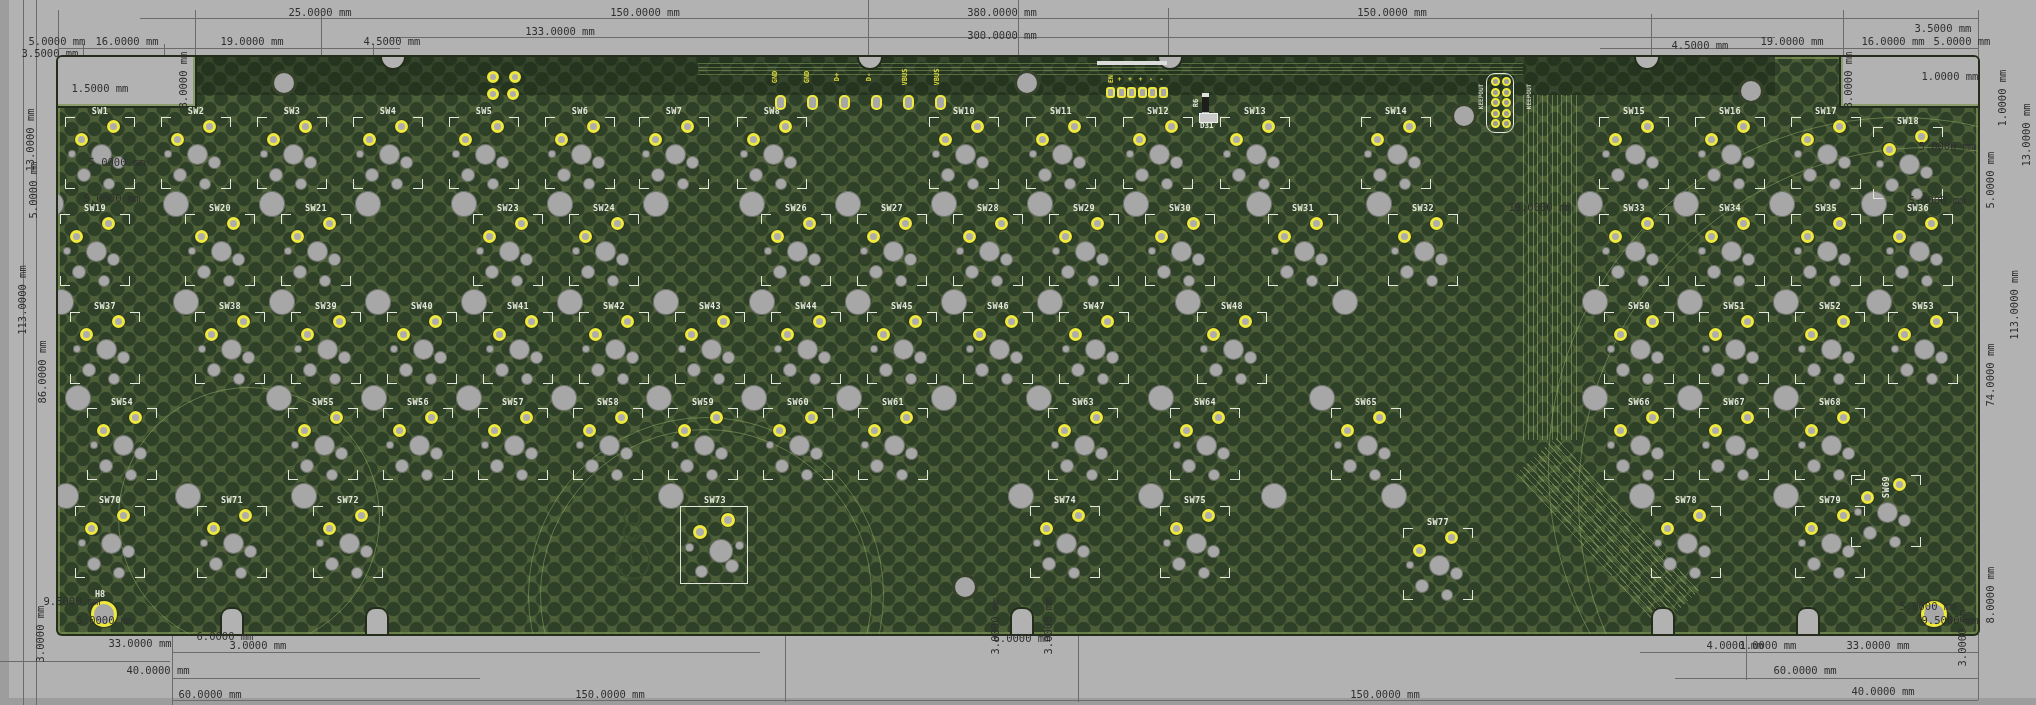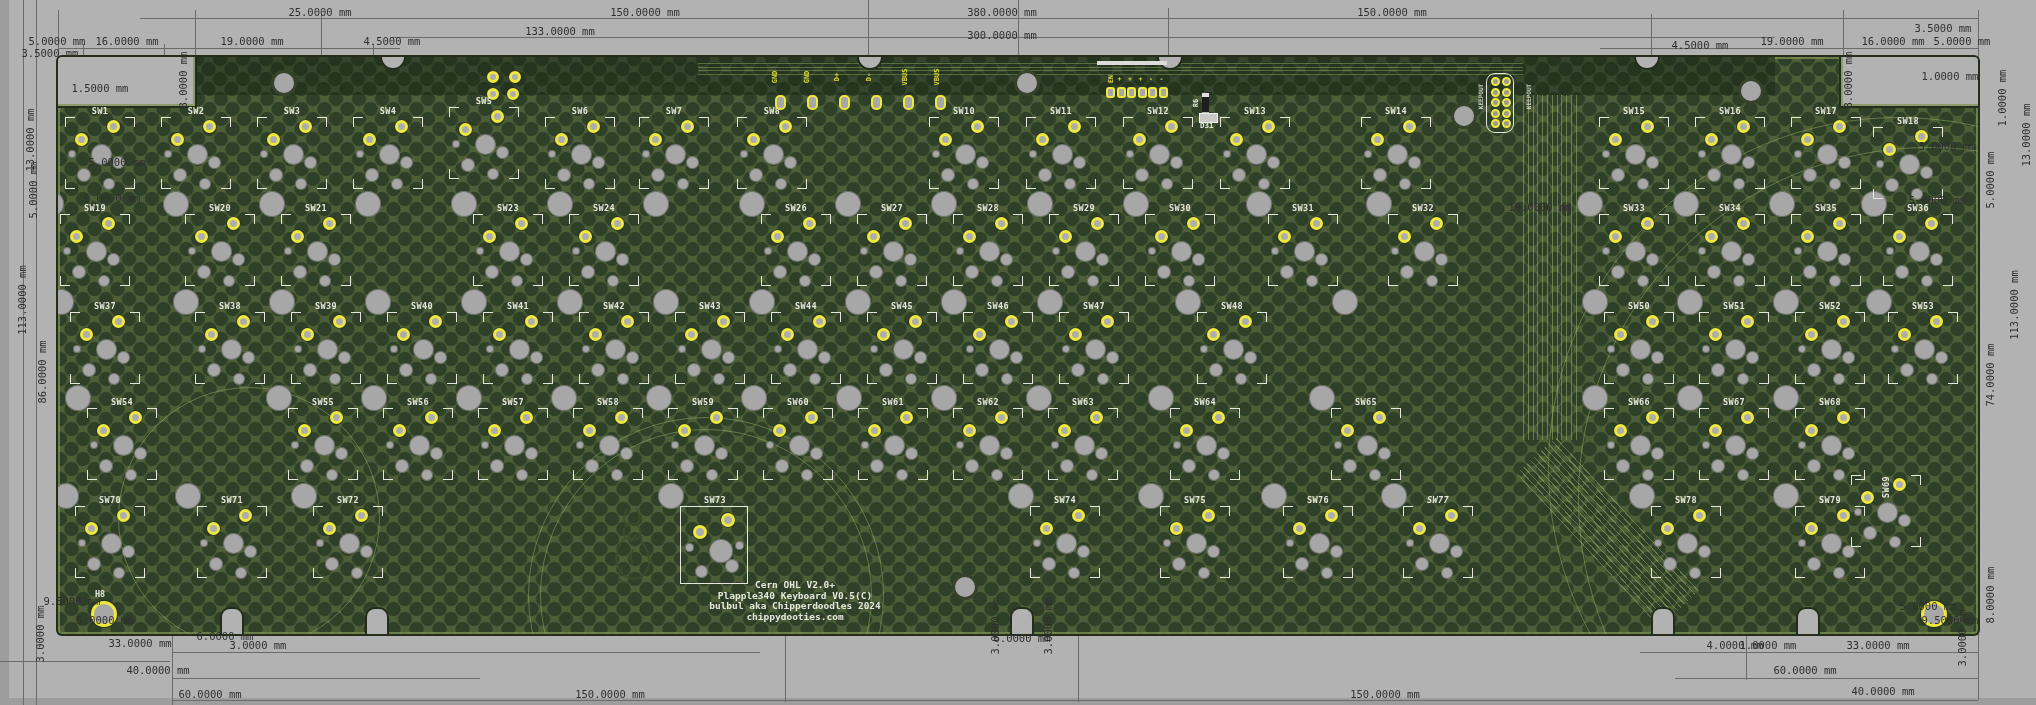--- a/index.html
+++ b/index.html
@@ -83,26 +83,20 @@
     <div class="tracetop"></div>
     <div class="tracebundle"></div>
     <div class="tracebundle2"></div>
     <div class="arc" style="left:482px;top:372px;width:330px;height:330px;"></div>
     <div class="arc" style="left:470px;top:360px;width:354px;height:354px;"></div>
     <div class="arc" style="left:1490px;top:60px;width:700px;height:700px;"></div>
     <div class="arc" style="left:1520px;top:90px;width:700px;height:700px;"></div>
     <div class="arc" style="left:60px;top:330px;width:260px;height:260px;"></div>
     <div class="cutout tl"></div>
     <div class="cutout tr"></div>
-    <div class="titleblock">
-      <div>Cern OHL V2.0+</div>
-      <div>Plapple340 Keyboard V0.5(C)</div>
-      <div>bulbul aka Chipperdoodles 2024</div>
-      <div>chippydooties.com</div>
-    </div>
     <svg class="mascot" width="64" height="80" viewBox="0 0 64 80">
       <g fill="none" stroke="#3c4e2f" stroke-width="2.2" stroke-linecap="round">
         <path d="M27 4 c-4 7 -4 12 1 16"></path>
         <path d="M37 4 c4 7 4 12 -1 16"></path>
         <circle cx="32" cy="27" r="8.5"></circle>
         <path d="M28 30 l4 5 l4 -5"></path>
         <path d="M25 33 c-9 9 -12 24 -4 34 c7 9 19 9 25 0 c6 -9 3 -21 -5 -31"></path>
         <path d="M22 64 c-7 6 -3 15 6 13"></path>
         <path d="M33 45 c-3 5 -3 9 0 13"></path>
       </g>
@@ -181,21 +175,21 @@
           <div class="crn br"></div>
           <div class="yring" style="left: 42px; top: 3px; width: 7px; height: 7px;"></div>
           <div class="yring" style="left: 10px; top: 16px; width: 7px; height: 7px;"></div>
           <div class="hole" style="left: 26px; top: 27px; width: 21px; height: 21px;"></div>
           <div class="hole" style="left: 12px; top: 51px; width: 14px; height: 14px;"></div>
           <div class="hole" style="left: 47px; top: 39px; width: 13px; height: 13px;"></div>
           <div class="hole" style="left: 3px; top: 33px; width: 8px; height: 8px;"></div>
           <div class="hole" style="left: 38px; top: 61px; width: 12px; height: 12px;"></div>
         </div>
       </div>
-      <div class="sw" style="left: 391px; top: 39px;">
+      <div class="sw" style="left: 391px; top: 49px;">
         <div class="lbl">SW5</div>
         <div class="fb">
           <div class="crn tl"></div>
           <div class="crn tr"></div>
           <div class="crn bl"></div>
           <div class="crn br"></div>
           <div class="yring" style="left: 42px; top: 3px; width: 7px; height: 7px;"></div>
           <div class="yring" style="left: 10px; top: 16px; width: 7px; height: 7px;"></div>
           <div class="hole" style="left: 26px; top: 27px; width: 21px; height: 21px;"></div>
           <div class="hole" style="left: 12px; top: 51px; width: 14px; height: 14px;"></div>
@@ -1072,36 +1066,20 @@
           <div class="yring" style="left: 42px; top: 3px; width: 7px; height: 7px;"></div>
           <div class="yring" style="left: 10px; top: 16px; width: 7px; height: 7px;"></div>
           <div class="hole" style="left: 26px; top: 27px; width: 21px; height: 21px;"></div>
           <div class="hole" style="left: 12px; top: 51px; width: 14px; height: 14px;"></div>
           <div class="hole" style="left: 47px; top: 39px; width: 13px; height: 13px;"></div>
           <div class="hole" style="left: 3px; top: 33px; width: 8px; height: 8px;"></div>
           <div class="hole" style="left: 38px; top: 61px; width: 12px; height: 12px;"></div>
         </div>
       </div>
       <div class="hole" style="left: 778px; top: 328px; width: 26px; height: 26px; z-index: 13;"></div>
-      <div class="sw" style="left: 895px; top: 340px;">
-        <div class="lbl">SW62</div>
-        <div class="fb">
-          <div class="crn tl"></div>
-          <div class="crn tr"></div>
-          <div class="crn bl"></div>
-          <div class="crn br"></div>
-          <div class="yring" style="left: 42px; top: 3px; width: 7px; height: 7px;"></div>
-          <div class="yring" style="left: 10px; top: 16px; width: 7px; height: 7px;"></div>
-          <div class="hole" style="left: 26px; top: 27px; width: 21px; height: 21px;"></div>
-          <div class="hole" style="left: 12px; top: 51px; width: 14px; height: 14px;"></div>
-          <div class="hole" style="left: 47px; top: 39px; width: 13px; height: 13px;"></div>
-          <div class="hole" style="left: 3px; top: 33px; width: 8px; height: 8px;"></div>
-          <div class="hole" style="left: 38px; top: 61px; width: 12px; height: 12px;"></div>
-        </div>
-      </div>
       <div class="hole" style="left: 873px; top: 328px; width: 26px; height: 26px; z-index: 13;"></div>
       <div class="sw" style="left: 990px; top: 340px;">
         <div class="lbl">SW63</div>
         <div class="fb">
           <div class="crn tl"></div>
           <div class="crn tr"></div>
           <div class="crn bl"></div>
           <div class="crn br"></div>
           <div class="yring" style="left: 42px; top: 3px; width: 7px; height: 7px;"></div>
           <div class="yring" style="left: 10px; top: 16px; width: 7px; height: 7px;"></div>
@@ -1289,38 +1267,22 @@
           <div class="yring" style="left: 42px; top: 3px; width: 7px; height: 7px;"></div>
           <div class="yring" style="left: 10px; top: 16px; width: 7px; height: 7px;"></div>
           <div class="hole" style="left: 26px; top: 27px; width: 21px; height: 21px;"></div>
           <div class="hole" style="left: 12px; top: 51px; width: 14px; height: 14px;"></div>
           <div class="hole" style="left: 47px; top: 39px; width: 13px; height: 13px;"></div>
           <div class="hole" style="left: 3px; top: 33px; width: 8px; height: 8px;"></div>
           <div class="hole" style="left: 38px; top: 61px; width: 12px; height: 12px;"></div>
         </div>
       </div>
       <div class="hole" style="left: 1080px; top: 426px; width: 26px; height: 26px; z-index: 13;"></div>
-      <div class="sw" style="left: 1225px; top: 438px;">
-        <div class="lbl">SW76</div>
-        <div class="fb">
-          <div class="crn tl"></div>
-          <div class="crn tr"></div>
-          <div class="crn bl"></div>
-          <div class="crn br"></div>
-          <div class="yring" style="left: 42px; top: 3px; width: 7px; height: 7px;"></div>
-          <div class="yring" style="left: 10px; top: 16px; width: 7px; height: 7px;"></div>
-          <div class="hole" style="left: 26px; top: 27px; width: 21px; height: 21px;"></div>
-          <div class="hole" style="left: 12px; top: 51px; width: 14px; height: 14px;"></div>
-          <div class="hole" style="left: 47px; top: 39px; width: 13px; height: 13px;"></div>
-          <div class="hole" style="left: 3px; top: 33px; width: 8px; height: 8px;"></div>
-          <div class="hole" style="left: 38px; top: 61px; width: 12px; height: 12px;"></div>
-        </div>
-      </div>
       <div class="hole" style="left: 1203px; top: 426px; width: 26px; height: 26px; z-index: 13;"></div>
-      <div class="sw" style="left: 1345px; top: 438px; font-style: italic;">
+      <div class="sw" style="left: 1345px; top: 460px;">
         <div class="lbl">SW77</div>
         <div class="fb">
           <div class="crn tl"></div>
           <div class="crn tr"></div>
           <div class="crn bl"></div>
           <div class="crn br"></div>
           <div class="yring" style="left: 42px; top: 3px; width: 7px; height: 7px;"></div>
           <div class="yring" style="left: 10px; top: 16px; width: 7px; height: 7px;"></div>
           <div class="hole" style="left: 26px; top: 27px; width: 21px; height: 21px;"></div>
           <div class="hole" style="left: 12px; top: 51px; width: 14px; height: 14px;"></div>

